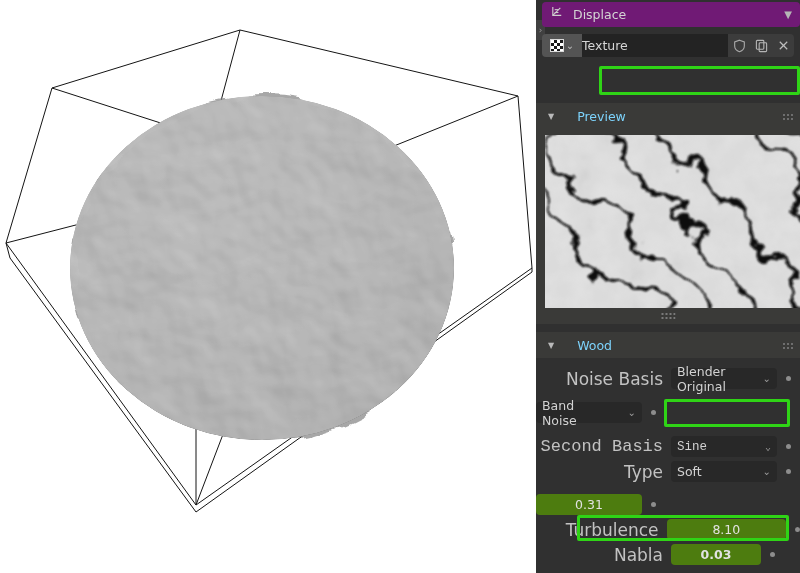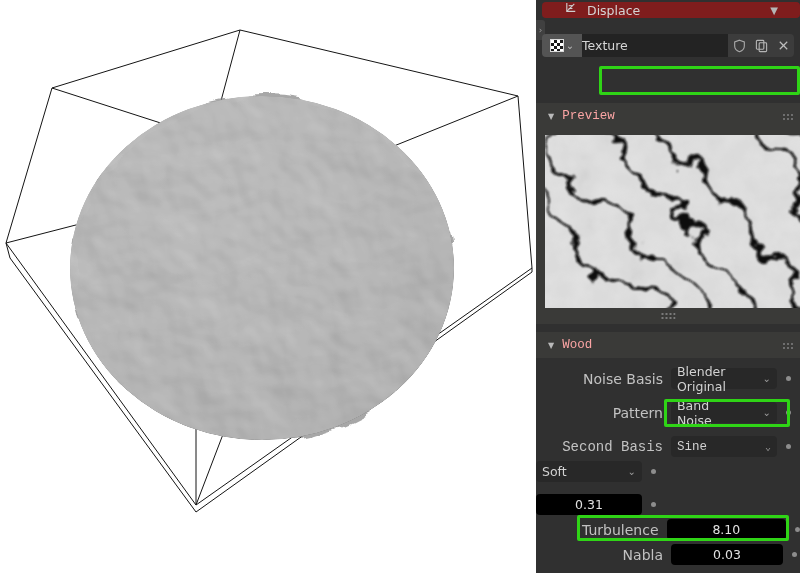--- a/index.html
+++ b/index.html
@@ -24,23 +24,23 @@
     background: #303030; overflow: hidden;
   }
   .sidetab {
     position: absolute; left: 0px; top: 20px; width: 9px; height: 20px;
     background: #404040; border-radius: 0 3px 3px 0;
     color: #9a9a9a; font-size: 9px; line-height: 20px; text-align: center;
   }
 
   
   .mod-header {
-    position: absolute; left: 6px; top: 2px; width: 258px; height: 16px;
-    background: #7f1d1d; border-radius: 4px;
-    display: flex; align-items: center; padding: 0 22px;
+    position: absolute; left: 6px; top: 2px; width: 258px; height: 25px;
+    background: #701a75; border-radius: 4px;
+    display: flex; align-items: center; padding: 0 8px;
   }
   .mod-header .ttl {
     color: #d4d4d4; font-size: 12.5px; margin-left: 8px;
   }
   .mod-header .rightchev { margin-left: auto; color: #b5b5b5; font-size: 10px; }
   .idblock {
     position: absolute; left: 0; top: 0; width: 252px; height: 23px;
     display: flex; align-items: center;
   }
   .idbtn {
@@ -68,21 +68,21 @@
     background-size: 6px 6px;
     background-position: 0 0, 3px 3px;
   }
 
   
   .panel-head {
     position: absolute; left: 0; width: 264px; height: 26px;
     background: #3a3a38; display: flex; align-items: center;
   }
   .panel-head .tri { color: #b9b9b9; font-size: 8px; margin-left: 12px; }
-  .panel-head .pt { color: #fca5a5; font-size: 12.5px; margin-left: 8px; font-family: Liberation Mono, monospace; }
+  .panel-head .pt { color: #7dd3fc; font-size: 12.5px; margin-left: 23px; }
   .grip {
     margin-left: auto; margin-right: 6px;
     width: 13px; height: 9px;
     background-image: radial-gradient(#6e6e6e 35%, transparent 36%);
     background-size: 4px 4px; background-position: 1px 1px;
   }
 
   
   .preview-zone {
     position: absolute; left: 0; top: 126px; width: 264px; height: 198px;
@@ -104,31 +104,31 @@
   .wood-body {
     position: absolute; left: 0; top: 358px; width: 264px; height: 215px;
     background: #303030;
   }
   .prow {
     position: absolute; left: 0; width: 264px; height: 25px;
     display: flex; align-items: center;
   }
   .plabel {
     width: 135px; text-align: right; padding-right: 8px;
-    color: #c2c2c2; font-size: 14px;
+    color: #c2c2c2; font-size: 17px;
   }
   .pdd {
     width: 100px; height: 21px; background: #282828; border-radius: 4px;
     display: flex; align-items: center; padding: 0 6px;
     color: #d2d2d2; font-size: 12.5px; gap: 33px;
   }
   .pdd .chev { margin-left: auto; color: #9d9d9d; font-size: 10px; }
   .pdd.wide { width: 106px; }
   .pslider {
-    width: 100px; height: 21px; background: #000000; border-radius: 4px;
+    width: 100px; height: 21px; background: #4d7c0f; border-radius: 4px;
     display: flex; align-items: center; justify-content: center;
     color: #e2e2e2; font-size: 12.5px;
   }
   .dot {
     margin-left: 9px; width: 5px; height: 5px; border-radius: 50%;
     background: #8d8d8d;
   }
 
   
   .hl {
@@ -322,38 +322,38 @@
       <div class="prow" style="top:8px;">
         <span class="plabel">Noise Basis</span>
         <span class="pdd wide">
           <span>Blender Original</span>
           <span class="chev">⌄</span>
         </span>
         <span class="dot"></span>
       </div>
 
       <div class="prow" style="top:42px;">
-        <span class="plabel">Pattern</span>
         <span class="pdd wide">
           <span>Band Noise</span>
           <span class="chev">⌄</span>
         </span>
         <span class="dot"></span>
       </div>
 
       <div class="prow" style="top:76px;font-family:Liberation Mono, monospace;">
         <span class="plabel">Second Basis</span>
         <span class="pdd wide">
           <span>Sine</span>
           <span class="chev">⌄</span>
         </span>
         <span class="dot"></span>
       </div>
 
       <div class="prow" style="top:101px;">
+        <span class="plabel">Type</span>
         <span class="pdd wide">
           <span>Soft</span>
           <span class="chev">⌄</span>
         </span>
         <span class="dot"></span>
       </div>
 
       <div class="prow" style="top:134px;">
         <span class="pslider wide" style="width:106px;">
           <span>0.31</span>
@@ -364,21 +364,21 @@
       <div class="prow" style="top:159px;">
         <span class="plabel">Turbulence</span>
         <span class="pslider wide" style="width:124px;">
           <span>8.10</span>
         </span>
         <span class="dot"></span>
       </div>
 
       <div class="prow" style="top:184px;">
         <span class="plabel">Nabla</span>
-        <span class="pslider wide" style="width:112px;">
+        <span class="pslider wide" style="width:90px;font-weight:bold;">
           <span>0.03</span>
         </span>
         <span class="dot"></span>
       </div>
 
     </div>
   </div>
 
   <div class="hl" style="left:599px;top:66px;width:201px;height:29px;"></div>
   <div class="hl" style="left:664px;top:399px;width:126px;height:28px;"></div>

